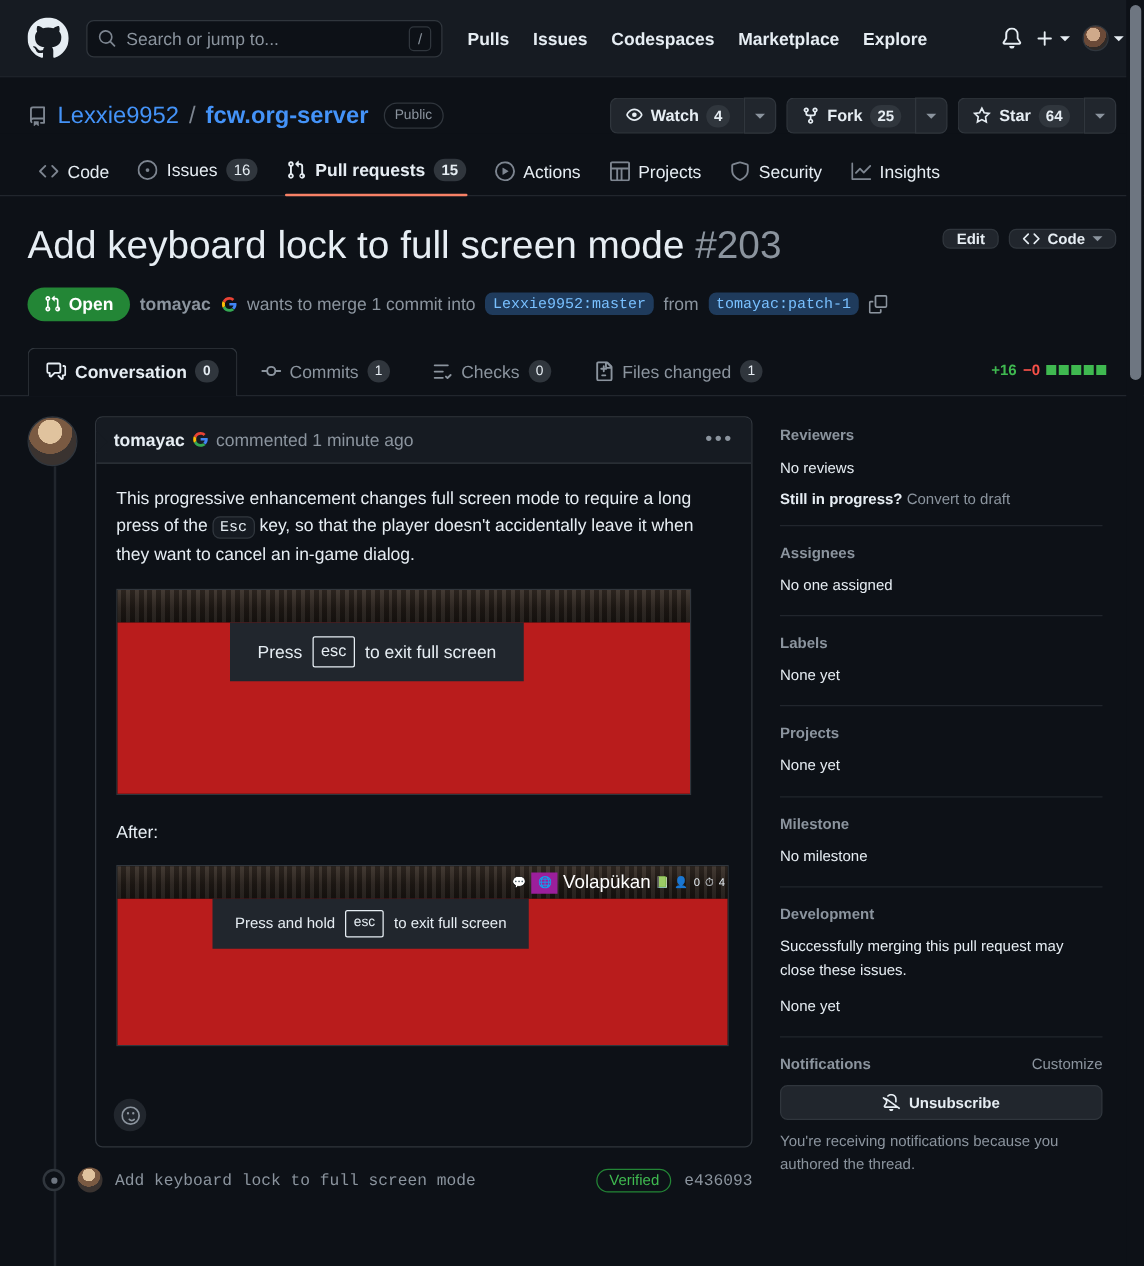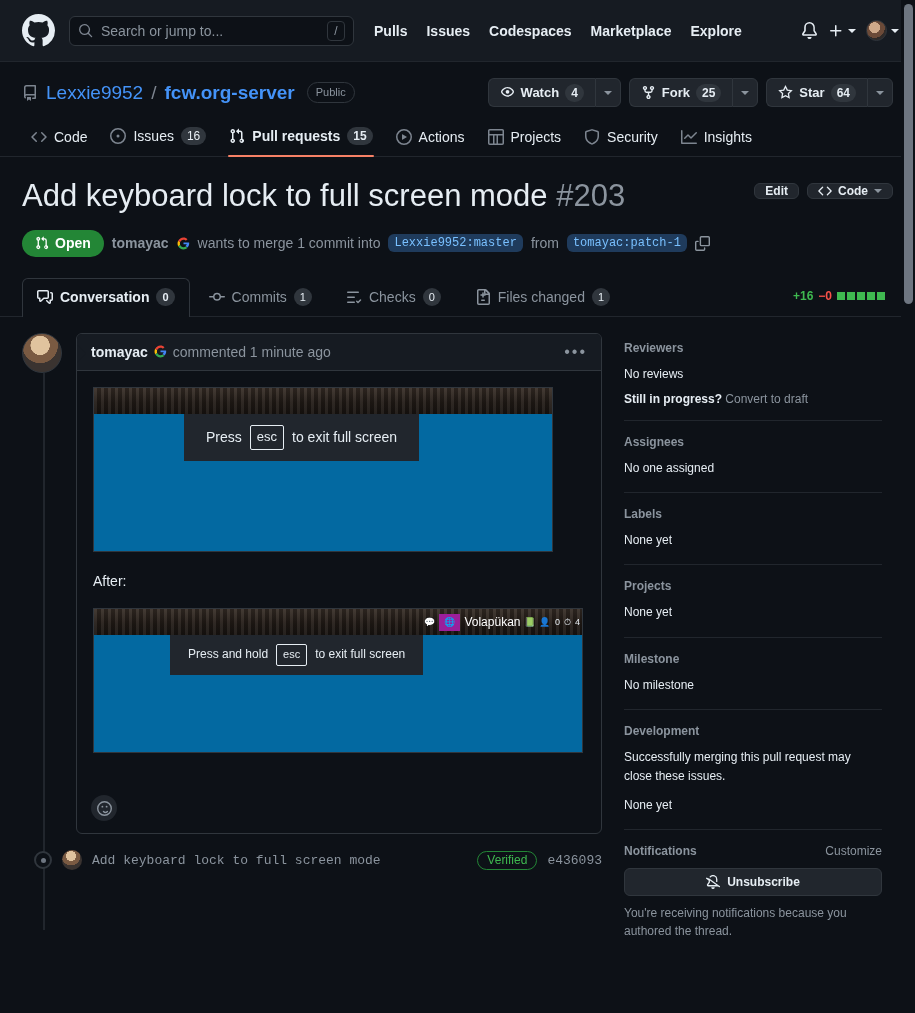--- a/index.html
+++ b/index.html
@@ -185,35 +185,35 @@
   .shot { width: 460px; border: 1px solid #30363d; margin-bottom: 18px; background: #000; }
   .shot.wide { width: 490px; }
   .shot-strip {
     height: 26px;
     background:
       repeating-linear-gradient(90deg, rgba(255,255,255,.05) 0 3px, rgba(0,0,0,.25) 3px 7px),
       linear-gradient(180deg, #3a3029 0%, #241d18 55%, #1a1512 100%);
     position: relative; display: flex; align-items: center;
     justify-content: flex-end; gap: 4px; padding-right: 2px; overflow: hidden;
   }
-  .shot-stage { height: 137px; background: #0369a1; position: relative; }
+  .shot-stage { height: 137px; background: #b91c1c; position: relative; }
   .shot-stage.short { height: 117px; }
   .esc-banner {
     position: absolute; top: 0; background: #21262d;
     display: flex; align-items: center; gap: 8px;
     padding: 11px 22px; font-size: 14px; color: #e6edf3;
   }
   .esc-banner.b1 { left: 90px; }
   .esc-banner.b2 { left: 62px; font-size: 12px; padding: 9px 18px; margin-left: 14px; }
   .esc-key {
     border: 1px solid #e6edf3; border-radius: 2px;
     padding: 1px 6px; font-size: 13px; color: #e6edf3;
   }
   .esc-banner.b2 .esc-key { font-size: 11px; }
-  .hud-name { font-size: 12px; color: #fff; }
+  .hud-name { font-size: 15px; color: #fff; }
   .hud-badge { width: 21px; height: 17px; background: #9b1f9b;
     display: flex; align-items: center; justify-content: center; font-size: 9px; }
   .hud-ic { font-size: 9px; }
 
   .reaction-bar { padding: 8px 14px 12px; }
   .smiley-btn {
     width: 26px; height: 26px; border-radius: 50%; background: #21262d;
     display: flex; align-items: center; justify-content: center;
     color: #8b949e; cursor: pointer;
   }
@@ -510,20 +510,25 @@
                 <path fill="#4285F4" d="M45 24c0-1.6-.1-2.7-.4-3.9H24v7.1h12c-.2 1.8-1.5 4.6-4.4 6.4l6.8 5.3C42.4 35.2 45 30.1 45 24Z"></path>
                 <path fill="#34A853" d="M24 46c5.9 0 10.9-2 14.5-5.3l-6.9-5.3c-1.8 1.3-4.3 2.2-7.6 2.2-5.8 0-10.7-3.8-12.5-9.1l-7.1 5.5C8 41.3 15.4 46 24 46Z"></path>
                 <path fill="#FBBC05" d="M11.5 28.5c-.5-1.4-.7-2.9-.7-4.5s.3-3.1.7-4.5l-7.1-5.5C2.9 17 2 20.4 2 24s.9 7 2.4 10Z"></path>
                 <path fill="#EA4335" d="M24 10.6c4.1 0 6.9 1.8 8.5 3.3l6.2-6C34.9 4.5 29.9 2 24 2 15.4 2 8 6.7 4.4 14l7.1 5.5C13.3 14.3 18.2 10.6 24 10.6Z"></path>
               </svg>
               <span class="c-time">commented 1 minute ago</span>
               <span class="c-dots">•••</span>
             </div>
 
             <div class="comment-body">
+              <p>
+                <span>This progressive enhancement changes full screen mode to require a long press of the</span>
+                <code class="inline">Esc</code>
+                <span>key, so that the player doesn't accidentally leave it when they want to cancel an in-game dialog.</span>
+              </p>
 
 
               <div class="shot">
                 <div class="shot-strip"></div>
                 <div class="shot-stage">
                   <div class="esc-banner b1">
                     <span>Press</span>
                     <span class="esc-key">esc</span>
                     <span>to exit full screen</span>
                   </div>

